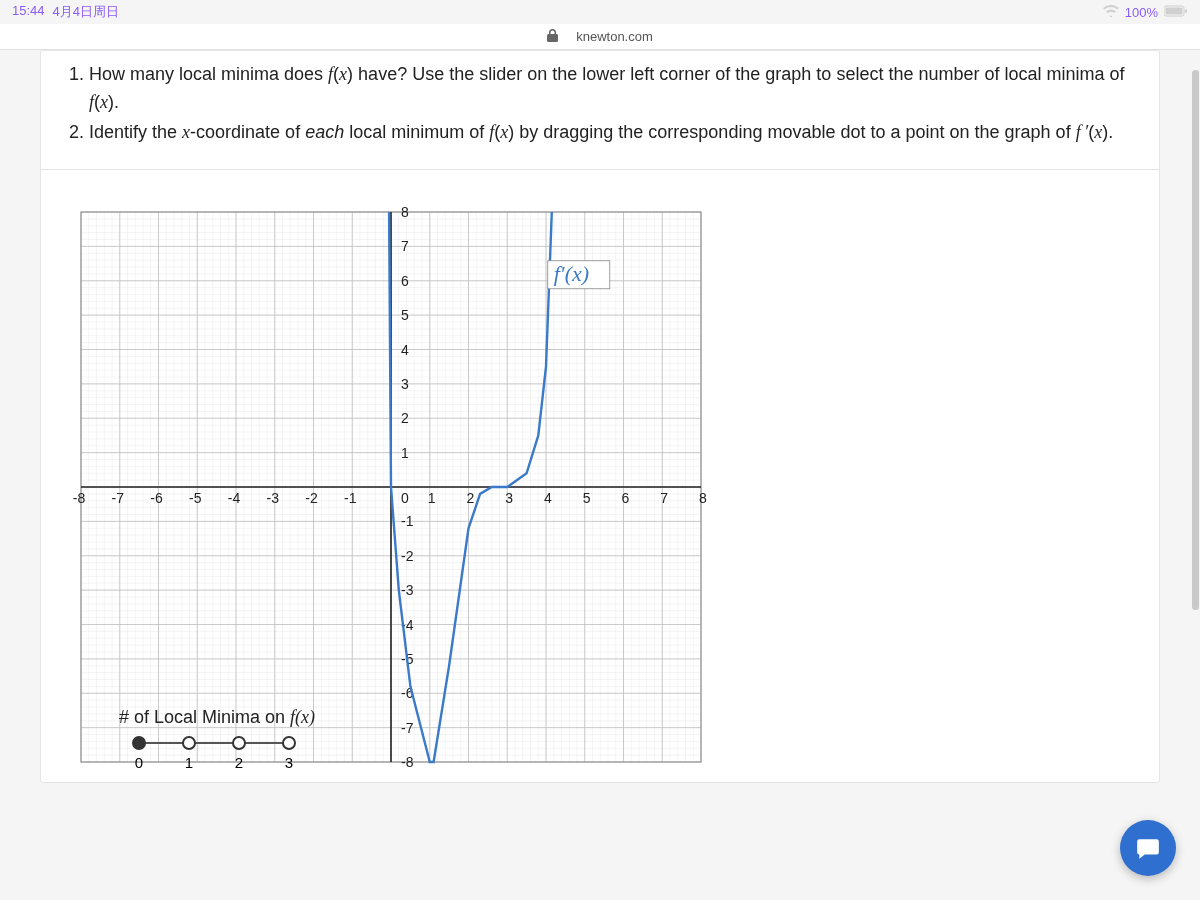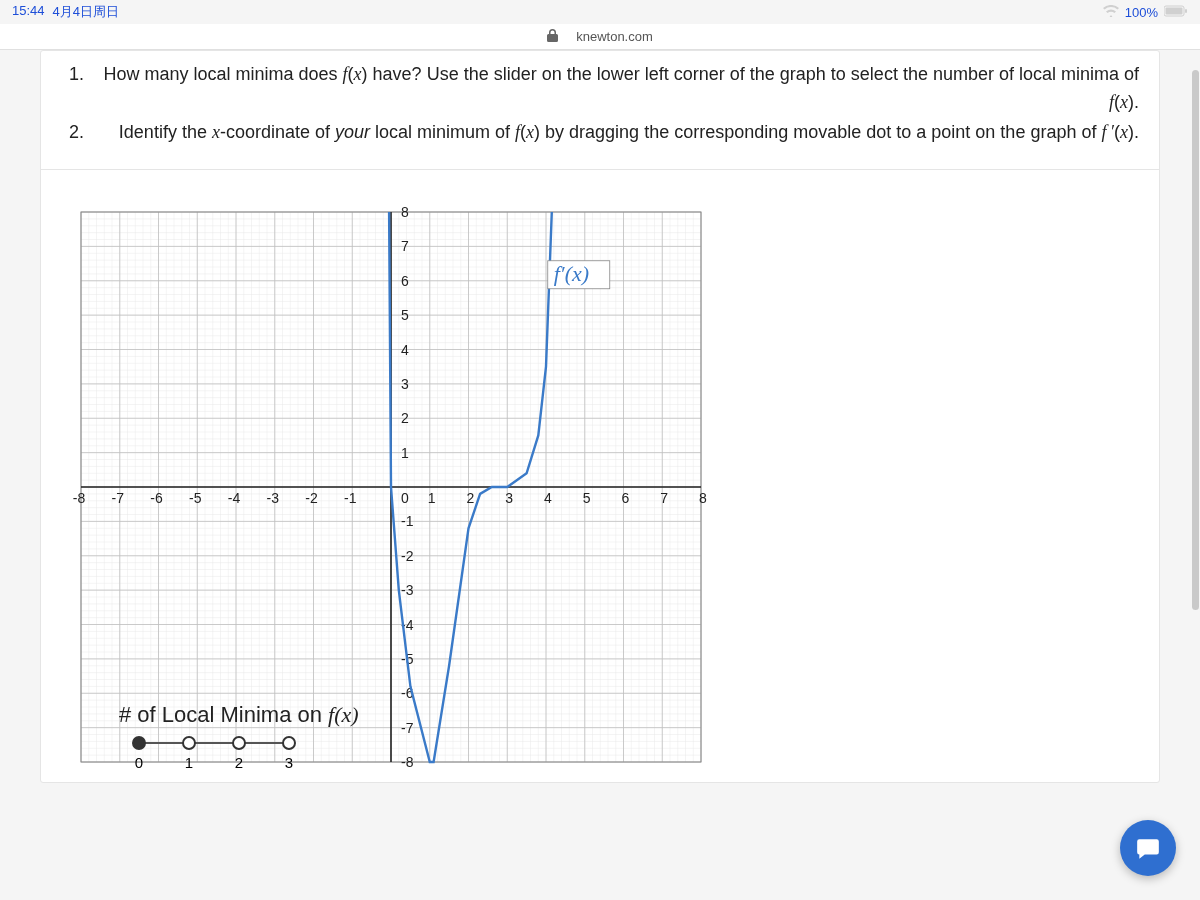--- a/index.html
+++ b/index.html
@@ -11,21 +11,21 @@
     overflow: hidden;
     position: relative;
   }
   .status-bar {
     height: 24px;
     background: #f5f5f5;
     display: flex;
     align-items: center;
     padding: 0 12px;
     font-size: 13px;
-    color: #1d4ed8;
+    color: #8b5cf6;
     justify-content: space-between;
   }
   .status-left { display: flex; gap: 8px; }
   .status-right { display: flex; gap: 6px; align-items: flex-start; }
   .url-bar {
     height: 26px;
     background: #fff;
     border-bottom: 1px solid #e0e0e0;
     display: flex;
     align-items: center;
@@ -36,21 +36,20 @@
   }
   .content-card {
     margin: 0 40px;
     background: #fff;
     border: 1px solid #e5e5e5;
     border-radius: 3px;
   }
   .question-block {
     padding: 10px 20px 20px 20px;
     border-bottom: 1px solid #e5e5e5;
-    text-align: right;
   }
   .question-block ol {
     padding-left: 28px;
     font-size: 18px;
     line-height: 1.55;
     color: #222;
   }
   .question-block li { margin-bottom: 2px; }
   .mathvar { font-family: "Times New Roman", serif; font-style: italic; }
   .answer-header {
@@ -73,21 +72,21 @@
     fill: #3a7ac8;
   }
   .legend-box { fill: #fff; stroke: #888; stroke-width: 0.8; }
   .slider-wrap {
     position: absolute;
     left: 78px;
     bottom: 8px;
     width: 260px;
   }
   .slider-title {
-    font-size: 22px;
+    font-size: 18px;
     color: #222;
     margin-bottom: 6px;
   }
   .slider-title .mathvar { font-style: italic; }
   .slider-track {
     position: relative;
     height: 40px;
   }
   .slider-line {
     position: absolute;
@@ -176,21 +175,21 @@
 </div>
 
 <div class="content-card">
 
   <div class="question-block">
     <ol>
       <li>
         How many local minima does <span class="mathvar">f</span>(<span class="mathvar">x</span>) have? Use the slider on the lower left corner of the graph to select the number of local minima of <span class="mathvar">f</span>(<span class="mathvar">x</span>).
       </li>
       <li>
-        Identify the <span class="mathvar">x</span>-coordinate of <em>your</em> local minimum of <span class="mathvar">f</span>(<span class="mathvar">x</span>) by dragging the corresponding movable dot to a point on the graph of <span class="mathvar">f ′</span>(<span class="mathvar">x</span>).
+        Identify the <span class="mathvar">x</span>-coordinate of <em>each</em> local minimum of <span class="mathvar">f</span>(<span class="mathvar">x</span>) by dragging the corresponding movable dot to a point on the graph of <span class="mathvar">f ′</span>(<span class="mathvar">x</span>).
       </li>
     </ol>
   </div>
 
 
   <div class="graph-area">
     <svg class="plot" width="660" height="590" viewBox="0 0 660 590">
 
       <g id="grid-group">
           <line x1="20" x2="20" y1="570" y2="20" stroke="#e8e8e8" stroke-width="0.5"></line>

